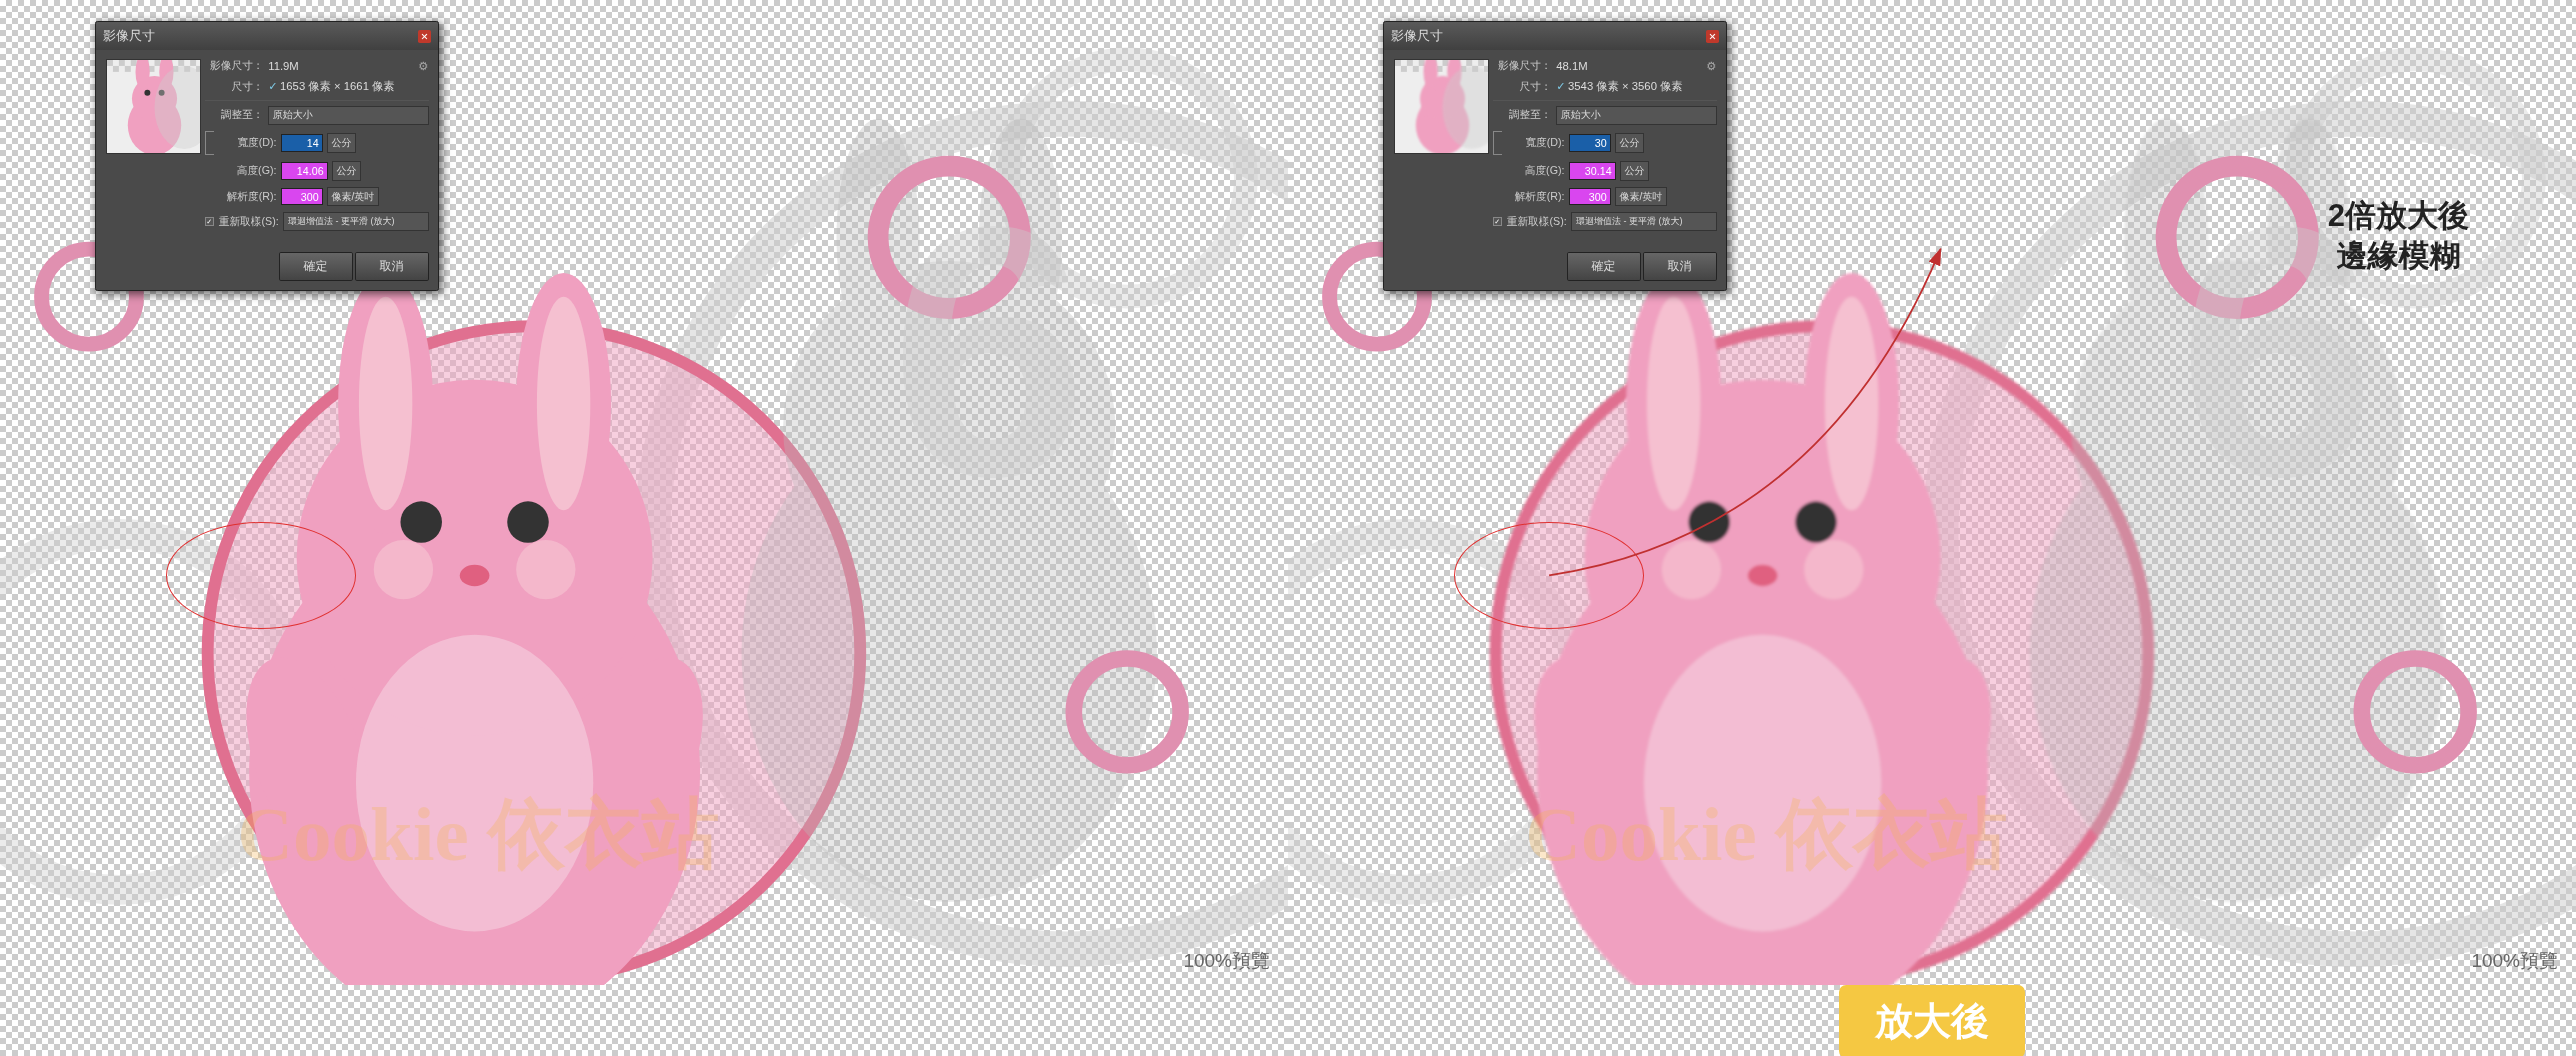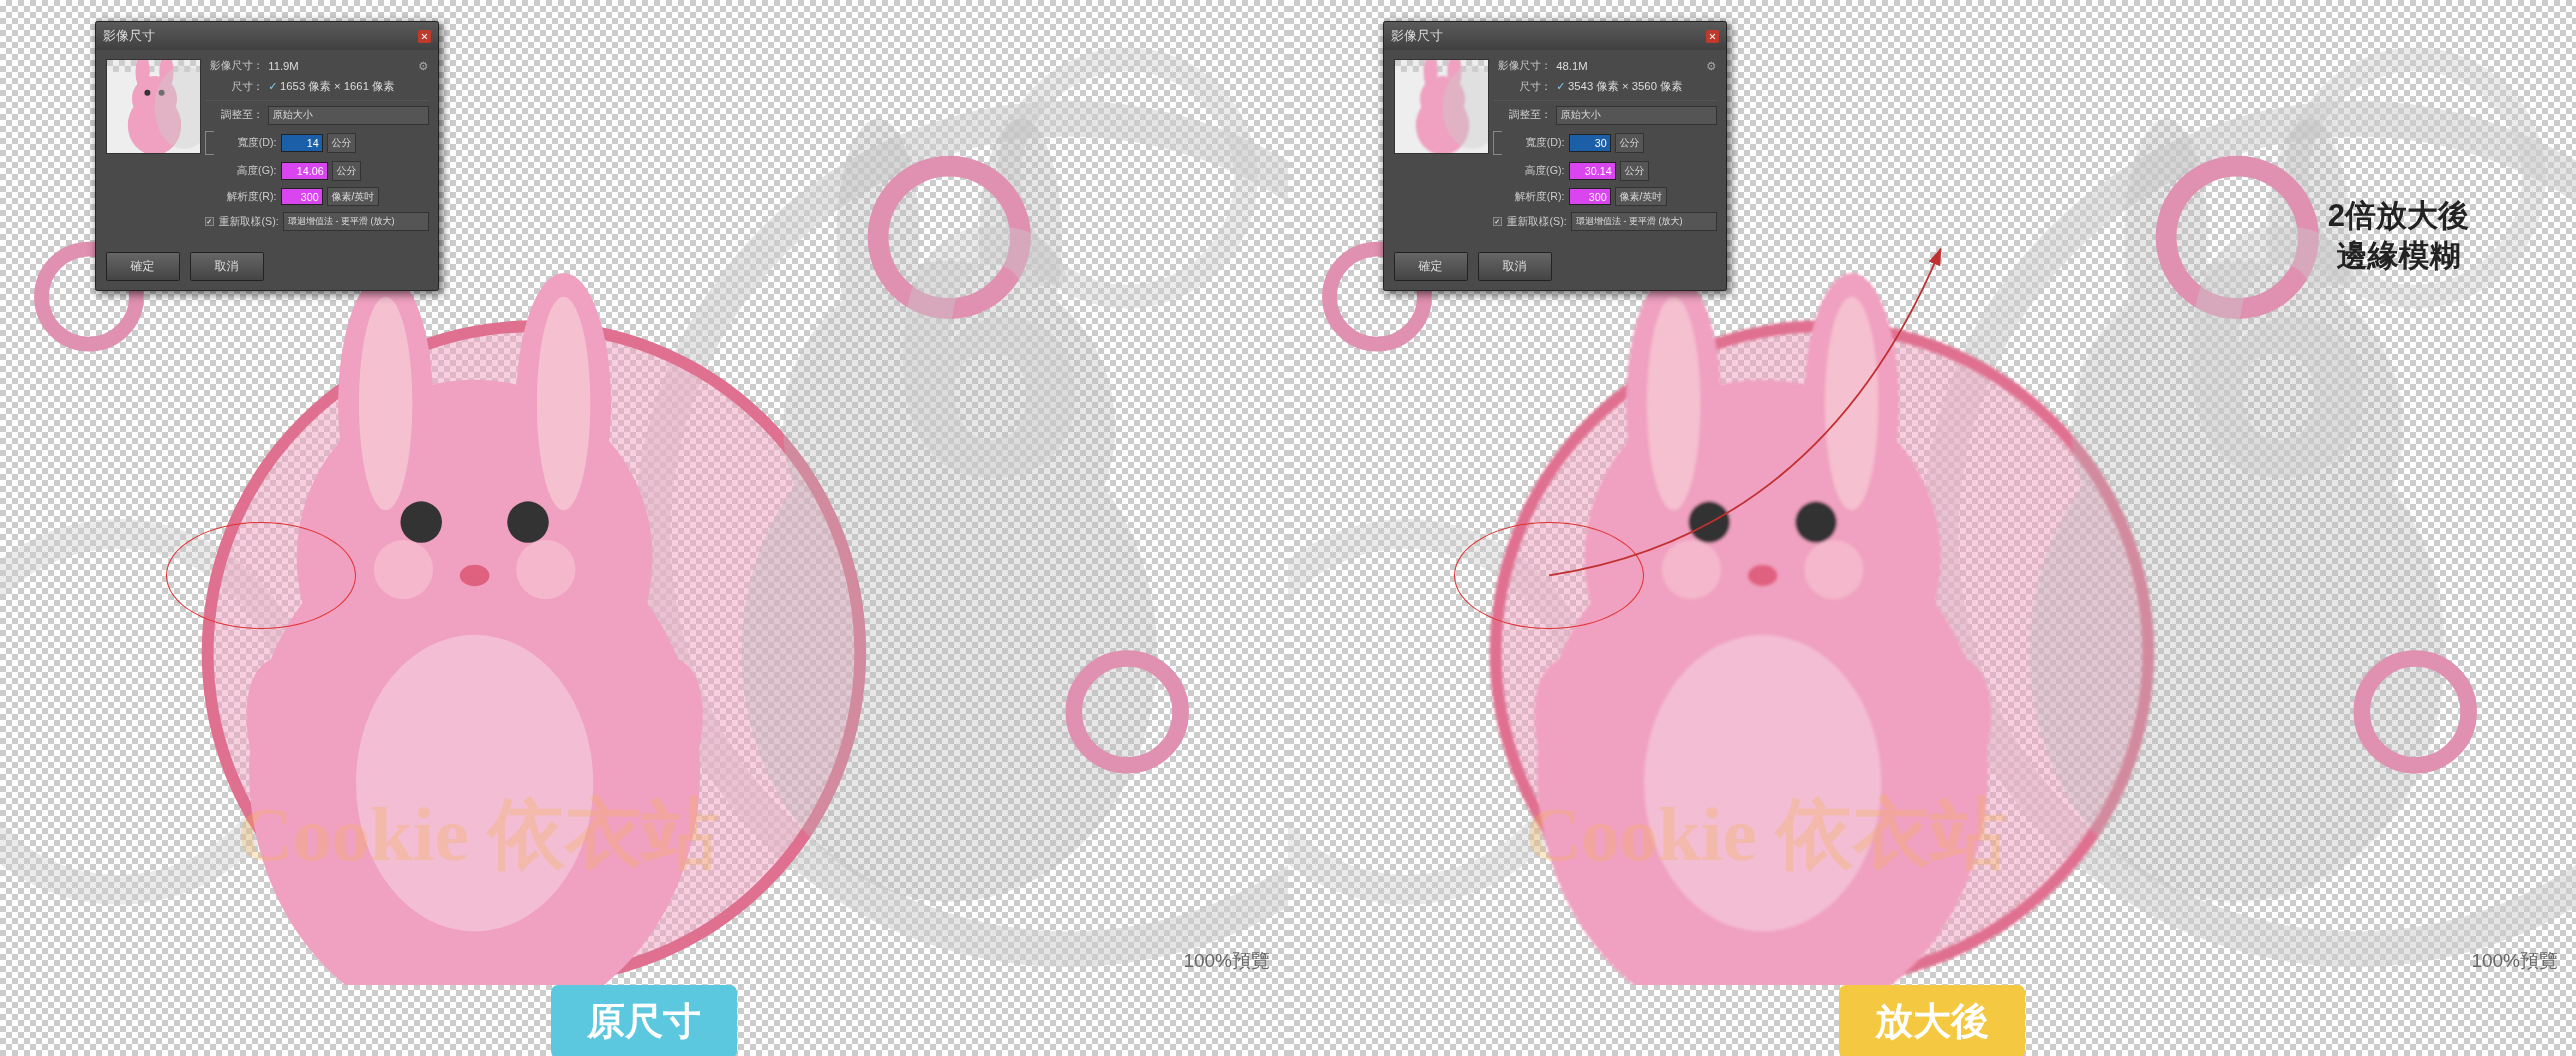--- a/index.html
+++ b/index.html
@@ -212,22 +212,22 @@
       border: 0.6px solid #888;
       display: flex;
       align-items: center;
       justify-content: center;
       font-size: 7.1px;
       color: #fff;
     }
 
     .ps-footer {
       display: flex;
-      justify-content: flex-start;
-      gap: 10px;
+      justify-content: flex-end;
+      gap: 2px;
       padding: 7.1px 9.5px 9.5px;
     }
 
     .ps-btn {
       background: linear-gradient(to bottom, #666, #444);
       border: 0.6px solid #222;
       color: #ddd;
       padding: 4.7px 24px;
       font-size: 12px;
       border-radius: 1.8px;
@@ -426,23 +426,20 @@
             <div class="ps-select" style="flex:1; font-size:9px;">環迴增值法 - 更平滑 (放大)</div>
           </div>
         </div>
       </div>
       <div class="ps-footer">
         <button class="ps-btn">確定</button>
         <button class="ps-btn">取消</button>
       </div>
     </div>
 
-    <div class="bottom-label">
-      <div class="label-box blue">原尺寸</div>
-    </div>
   </div>
 
   <div class="panel" style="position:relative;">
 
     <div class="checkered"></div>
 
     <svg class="canvas-content" viewBox="0 0 2171 1660" preserveAspectRatio="xMidYMid slice">
       <filter id="blur-filter">
         <feGaussianBlur stdDeviation="3"></feGaussianBlur>
       </filter>

